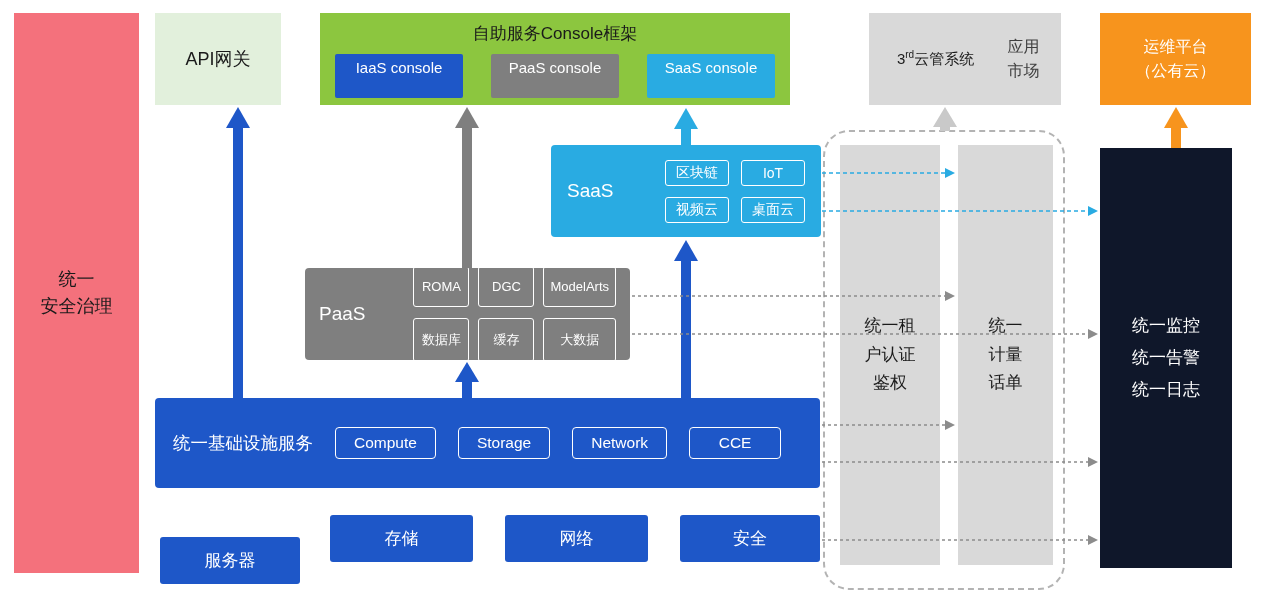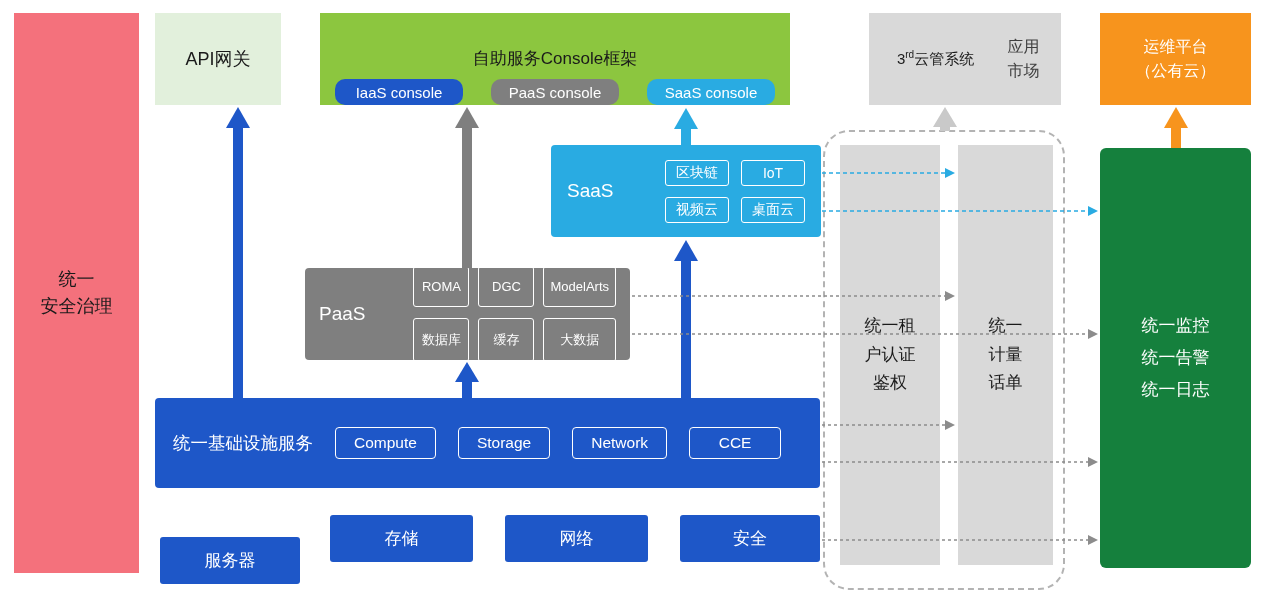--- a/index.html
+++ b/index.html
@@ -9,24 +9,24 @@
     font-family:"Liberation Sans","DejaVu Sans",sans-serif; overflow:hidden;
   }
   .box { position:absolute; display:flex; align-items:center; justify-content:center; text-align:center; }
   .pre { white-space:pre-line; }
 
   
   .sec-bar { left:14px; top:13px; width:125px; height:560px; background:#F4717C; color:#1a1a1a; font-size:18px; line-height:1.5; }
 
   
   .api-box { left:155px; top:13px; width:126px; height:92px; background:#E2F0DC; color:#1a1a1a; font-size:18px; }
-  .console-frame { left:320px; top:13px; width:470px; height:92px; background:#8CC63F; flex-direction:column; justify-content:flex-end; padding:9px 15px 0; }
+  .console-frame { left:320px; top:13px; width:470px; height:92px; background:#8CC63F; flex-direction:column; justify-content:flex-start; padding:9px 15px 0; }
   .console-title { font-size:17px; color:#1a1a1a; }
   .console-chips { display:flex; width:100%; justify-content:space-between; margin-top:9px; }
-  .chip { width:128px; height:26px; line-height:27px; font-size:15px; color:#ffffff; border-radius:10px; text-align:center; }
+  .chip { width:128px; height:44px; line-height:27px; font-size:15px; color:#ffffff; border-radius:2px; text-align:center; }
   .chip-iaas { background:#1E57C8; }
   .chip-paas { background:#7F7F7F; }
   .chip-saas { background:#29ABE2; }
   .third-box { left:869px; top:13px; width:133px; height:92px; background:#D9D9D9; color:#1a1a1a; font-size:15px; }
   .third-box sup { font-size:10px; }
   .market-box { left:986px; top:13px; width:75px; height:92px; background:#D9D9D9; color:#404040; font-size:16px; line-height:1.5; }
   .om-box { left:1100px; top:13px; width:151px; height:92px; background:#F7941D; color:#ffffff; font-size:16px; line-height:1.5; }
 
   
   .saas-box { left:551px; top:145px; width:270px; height:92px; background:#29ABE2; border-radius:4px; justify-content:flex-start; padding:0 16px; }
@@ -50,21 +50,21 @@
   .hw-box { top:515px; height:47px; background:#1E57C8; color:#ffffff; font-size:17px; border-radius:3px; }
   .hw-server { left:160px; width:140px;margin-top:22px; }
   .hw-storage { left:330px; width:143px; }
   .hw-network { left:505px; width:143px; }
   .hw-security { left:680px; width:140px; }
 
   
   .dashed-rect { position:absolute; left:823px; top:130px; width:242px; height:460px; border:2px dashed #B3B3B3; border-radius:26px; }
   .auth-bar { left:840px; top:145px; width:100px; height:420px; background:#D9D9D9; color:#1a1a1a; font-size:17px; line-height:1.7; }
   .billing-bar { left:958px; top:145px; width:95px; height:420px; background:#D9D9D9; color:#1a1a1a; font-size:17px; line-height:1.7; }
-  .monitor-bar { left:1100px; top:148px; width:151px; height:420px; background:#15803d; color:#ffffff; font-size:17px; line-height:1.9;border-radius:6px; }
+  .monitor-bar { left:1100px; top:148px; width:132px; height:420px; background:#0f172a; color:#ffffff; font-size:17px; line-height:1.9; }
 
   .overlay { position:absolute; left:0; top:0; pointer-events:none; }
 </style>
 </head>
 <body>
 
 <div class="canvas">
 
   <div class="box sec-bar">
     <span class="pre">统一

